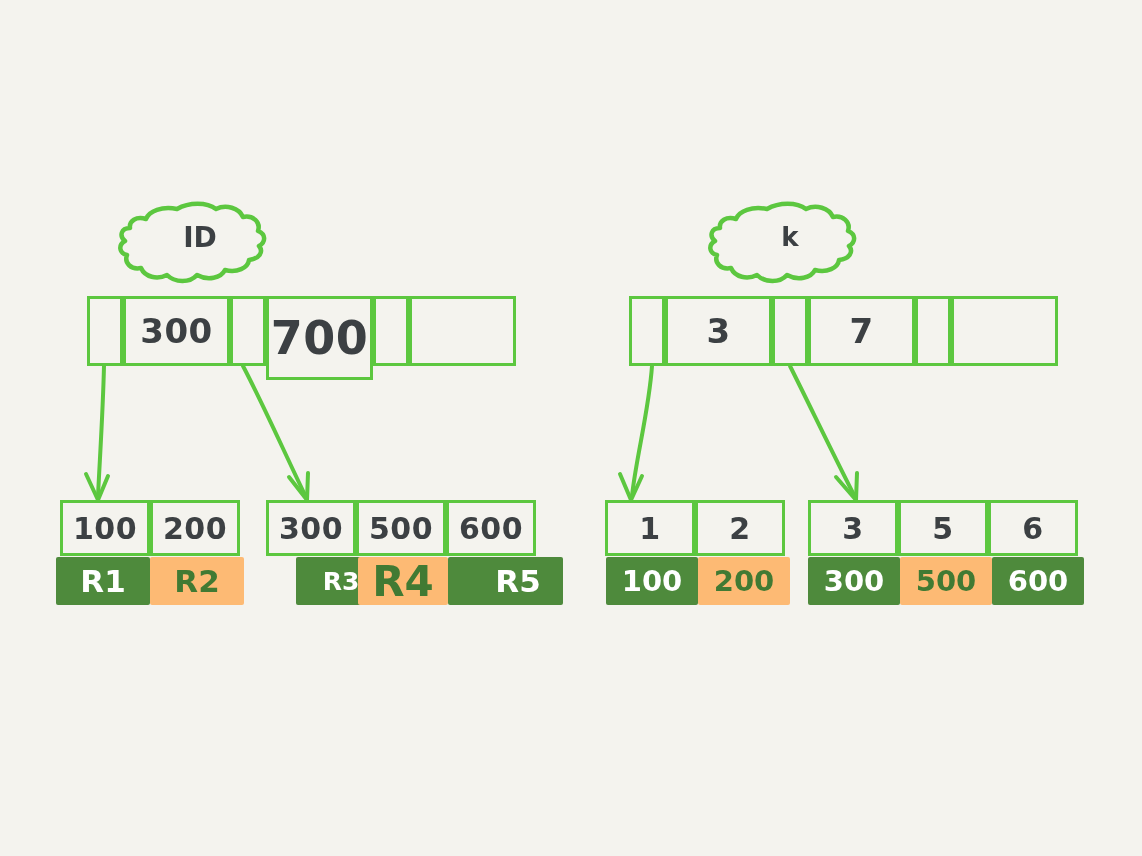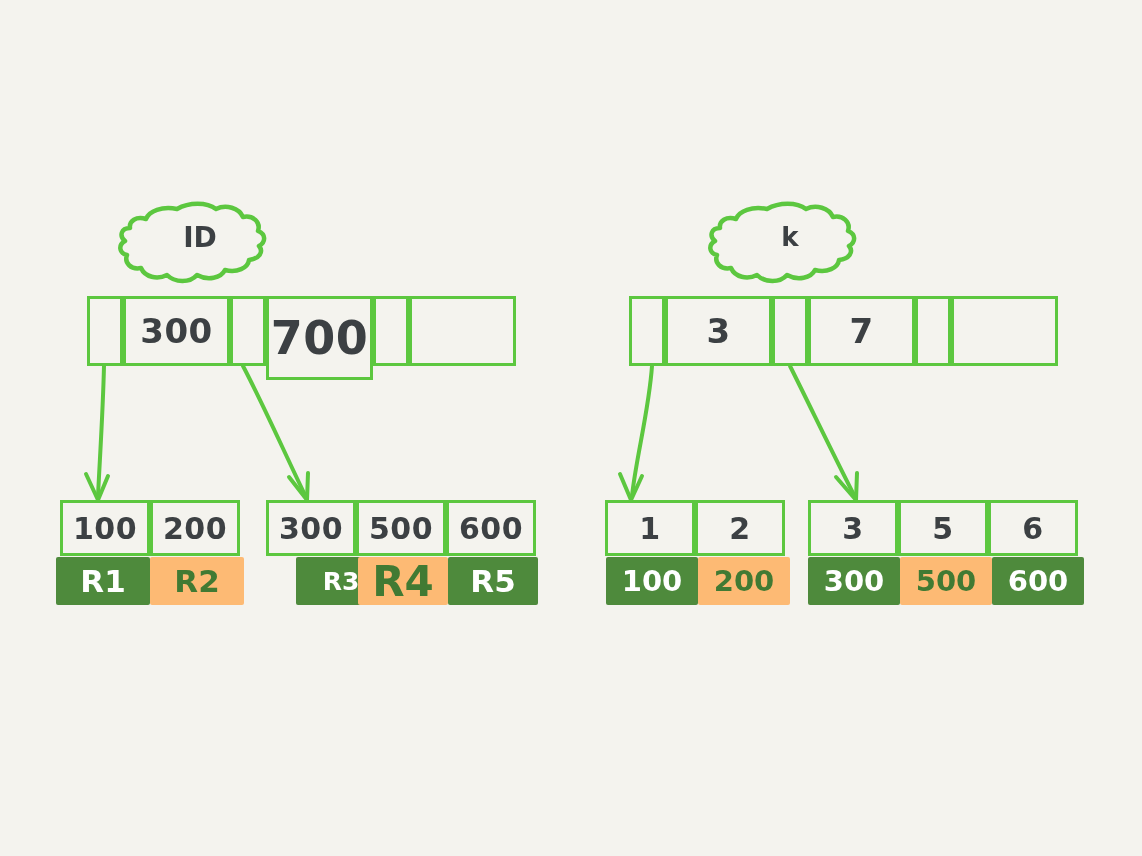--- a/index.html
+++ b/index.html
@@ -115,21 +115,21 @@
 
 <div class="value-block vb-dark" style="left:56px; top:557px; width:94px; height:48px; font-size:31px;">R1</div>
 <div class="value-block vb-light" style="left:150px; top:557px; width:94px; height:48px; font-size:31px;">R2</div>
 
 <div class="node-box" style="left:266px; top:500px; width:90px; height:56px; font-size:30px;">300</div>
 <div class="node-box" style="left:356px; top:500px; width:90px; height:56px; font-size:30px;">500</div>
 <div class="node-box" style="left:446px; top:500px; width:90px; height:56px; font-size:30px;">600</div>
 
 <div class="value-block vb-dark" style="left:268px; top:557px; width:90px; height:48px; font-size:25px;margin-left:28px;">R3</div>
 <div class="value-block vb-light" style="left:358px; top:557px; width:90px; height:48px; font-size:42px;">R4</div>
-<div class="value-block vb-dark" style="left:448px; top:557px; width:90px; height:48px; font-size:31px;">R5</div>
+<div class="value-block vb-dark" style="left:448px; top:557px; width:90px; height:48px; font-size:31px;padding-left:25px;">R5</div>
 
 <div class="cloud-label" style="left:745px; top:213px; width:90px; height:48px; font-size:26px;">k</div>
 
 <div class="node-box" style="left:629px; top:296px; width:36px; height:70px;"></div>
 <div class="node-box" style="left:665px; top:296px; width:107px; height:70px; font-size:34px;">3</div>
 <div class="node-box" style="left:772px; top:296px; width:36px; height:70px;"></div>
 <div class="node-box" style="left:808px; top:296px; width:107px; height:70px; font-size:34px;">7</div>
 <div class="node-box" style="left:915px; top:296px; width:36px; height:70px;"></div>
 <div class="node-box" style="left:951px; top:296px; width:107px; height:70px; font-size:34px;"></div>
 

